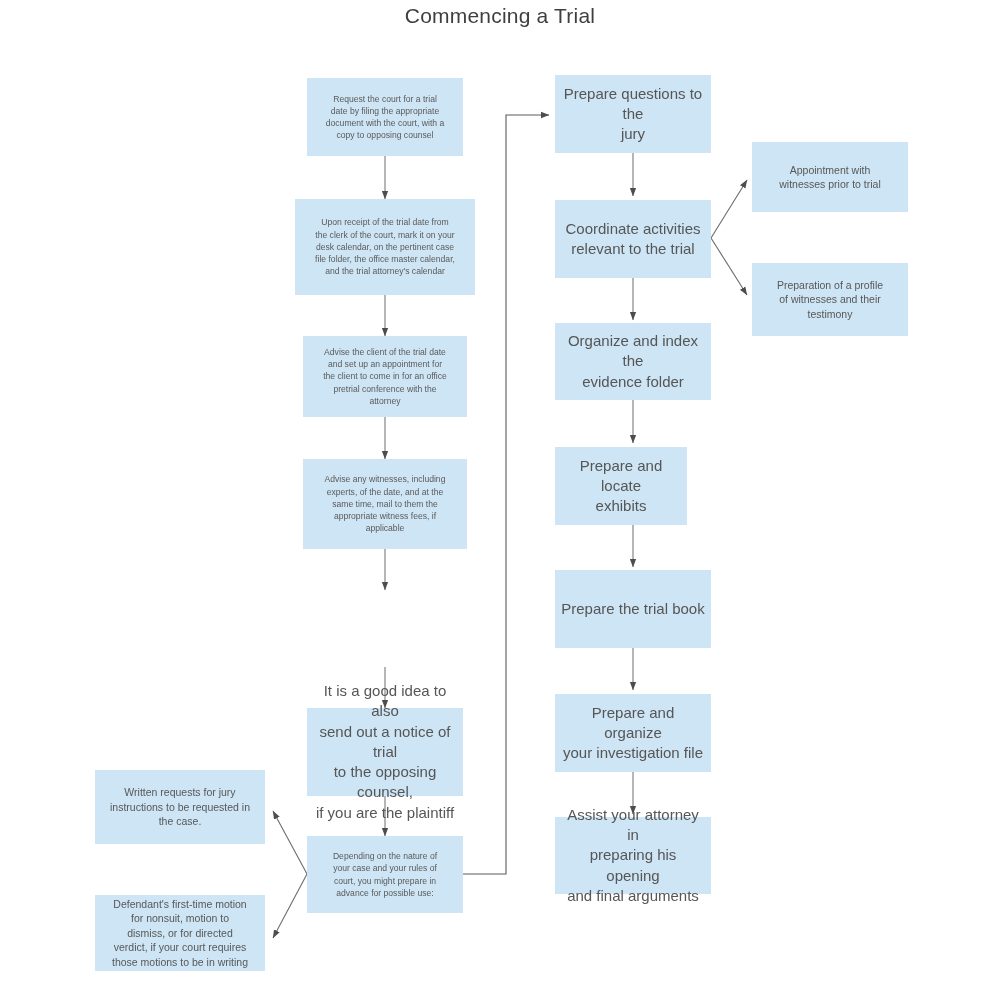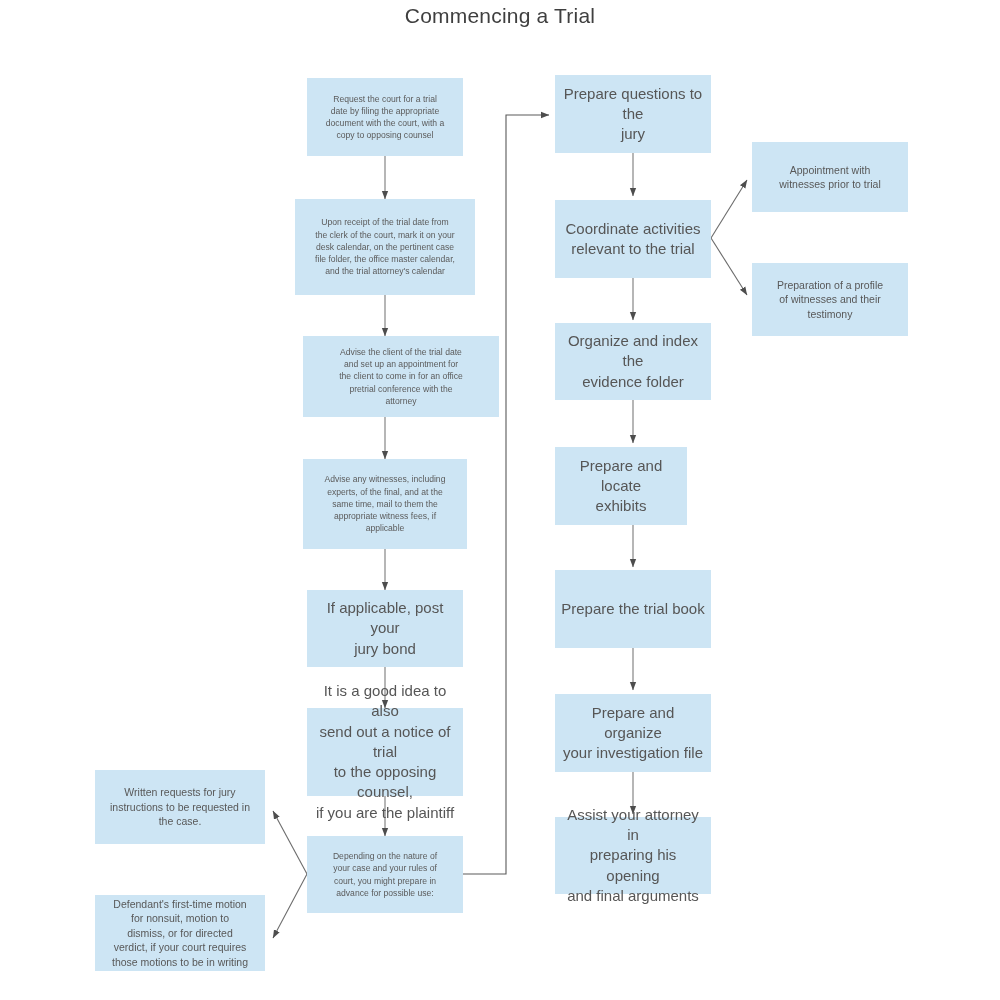--- a/index.html
+++ b/index.html
@@ -107,34 +107,32 @@
 date  by filing the appropriate
 document with the court, with a
 copy to opposing counsel</div>
 
   <div class="node small" style="left:295px; top:199px; width:180px; height:96px;">Upon receipt of the trial date from
 the clerk of the court, mark it on your
 desk calendar, on the pertinent case
 file folder, the office master calendar,
 and the trial attorney's calendar</div>
 
-  <div class="node small" style="left:303px; top:336px; width:196px; height:81px;">Advise the client of the trial date
+  <div class="node small" style="left:303px; top:336px; width:164px; height:81px;">Advise the client of the trial date
 and set up an appointment for
 the client to come in for an office
 pretrial conference with the
 attorney</div>
 
   <div class="node small" style="left:303px; top:459px; width:164px; height:90px;">Advise any witnesses, including
-experts, of the final, and at the
+experts, of the date, and at the
 same time, mail to them the
 appropriate witness fees, if
 applicable</div>
 
-  <div class="node big" style="left:307px; top:590px; width:156px; height:77px;">If applicable, post your
-jury bond</div>
 
   <div class="node big" style="left:307px; top:708px; width:156px; height:88px;">It is a good idea to also
 send out a notice of trial
 to the opposing counsel,
 if you are the plaintiff</div>
 
   <div class="node small" style="left:307px; top:836px; width:156px; height:77px;">Depending on the nature of
 your case and your rules of
 court, you might prepare in
 advance for possible use:</div>

